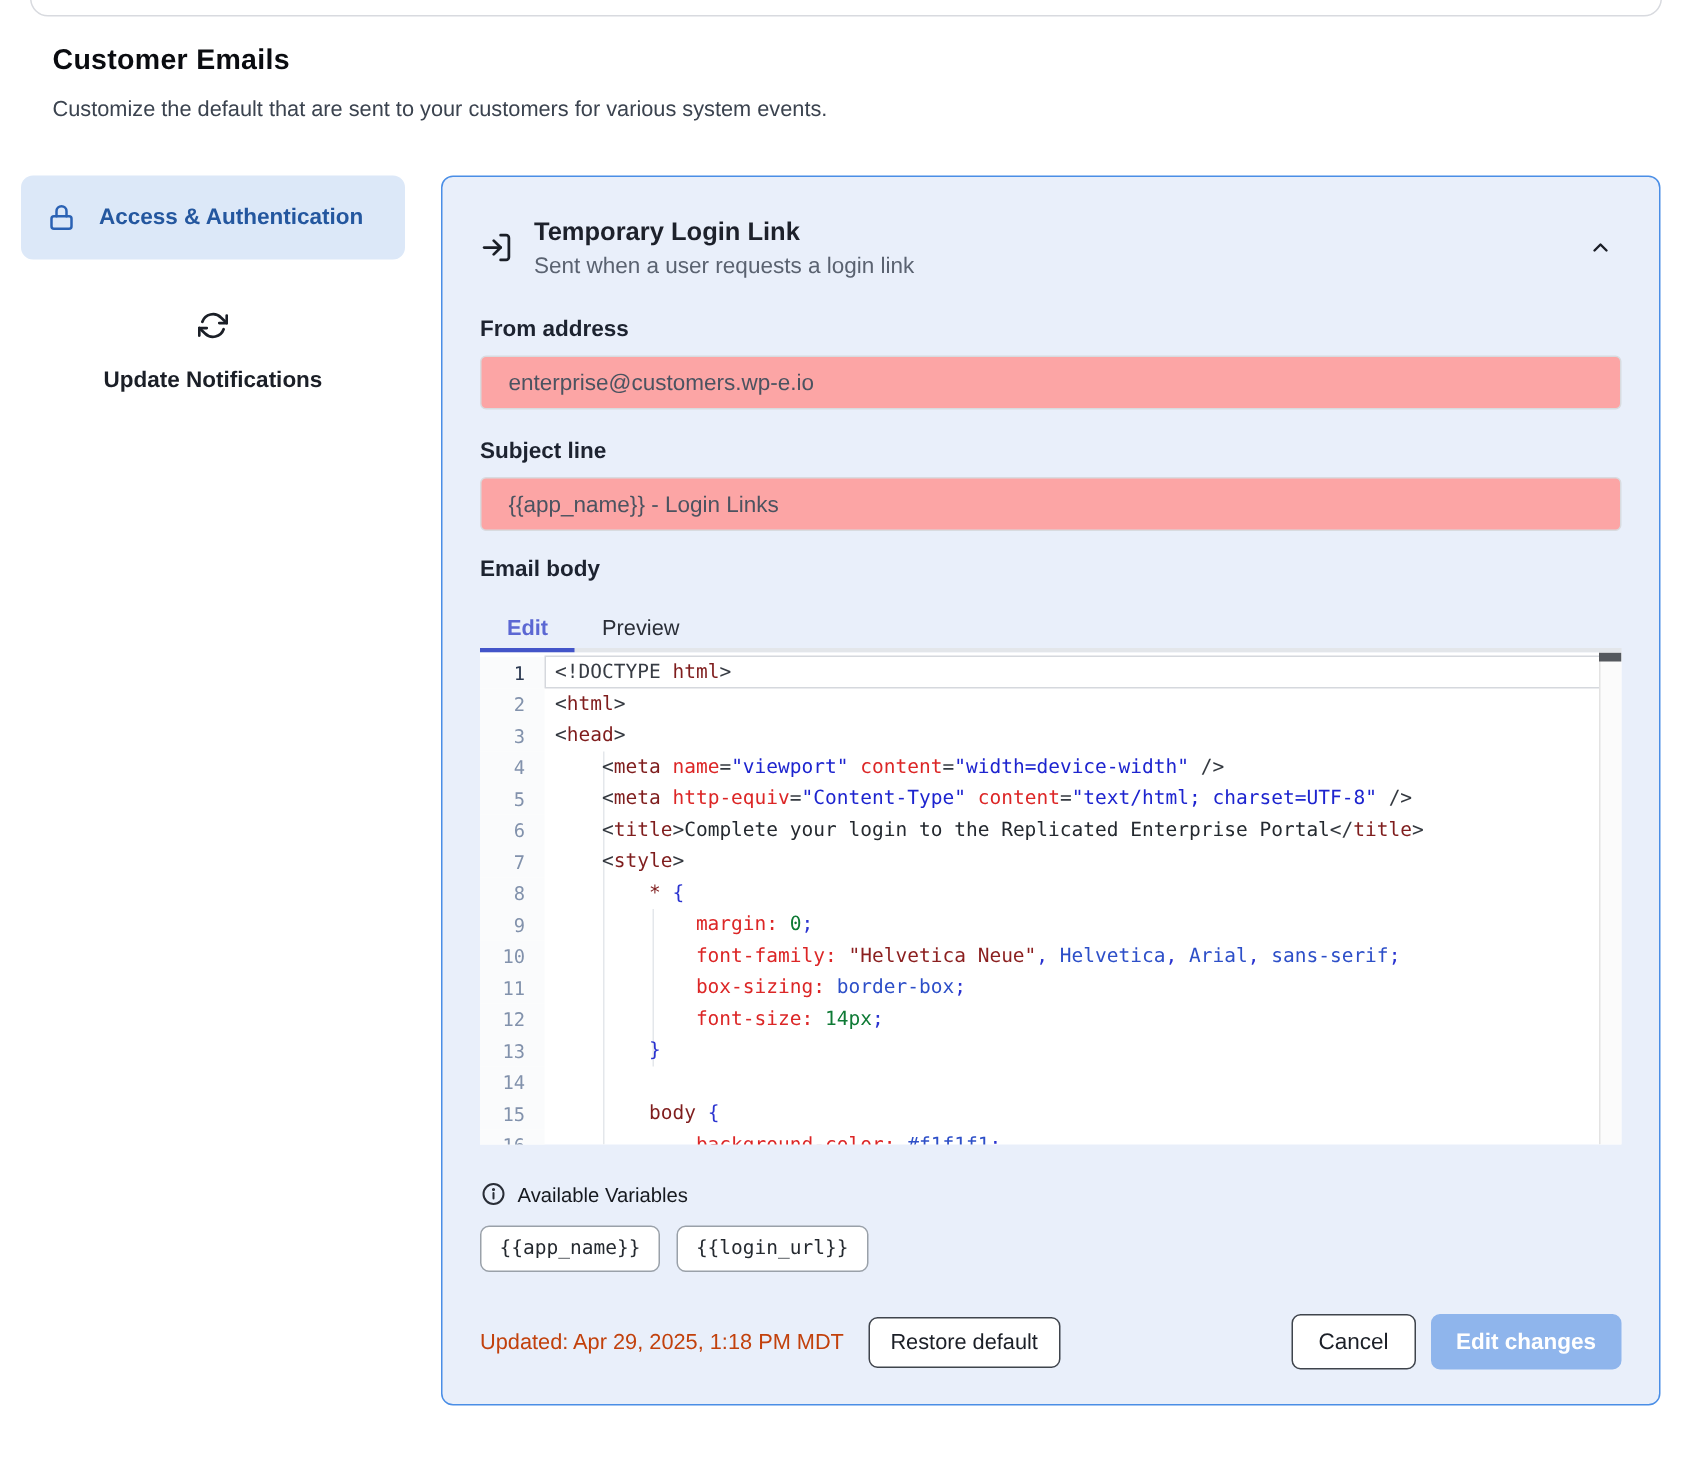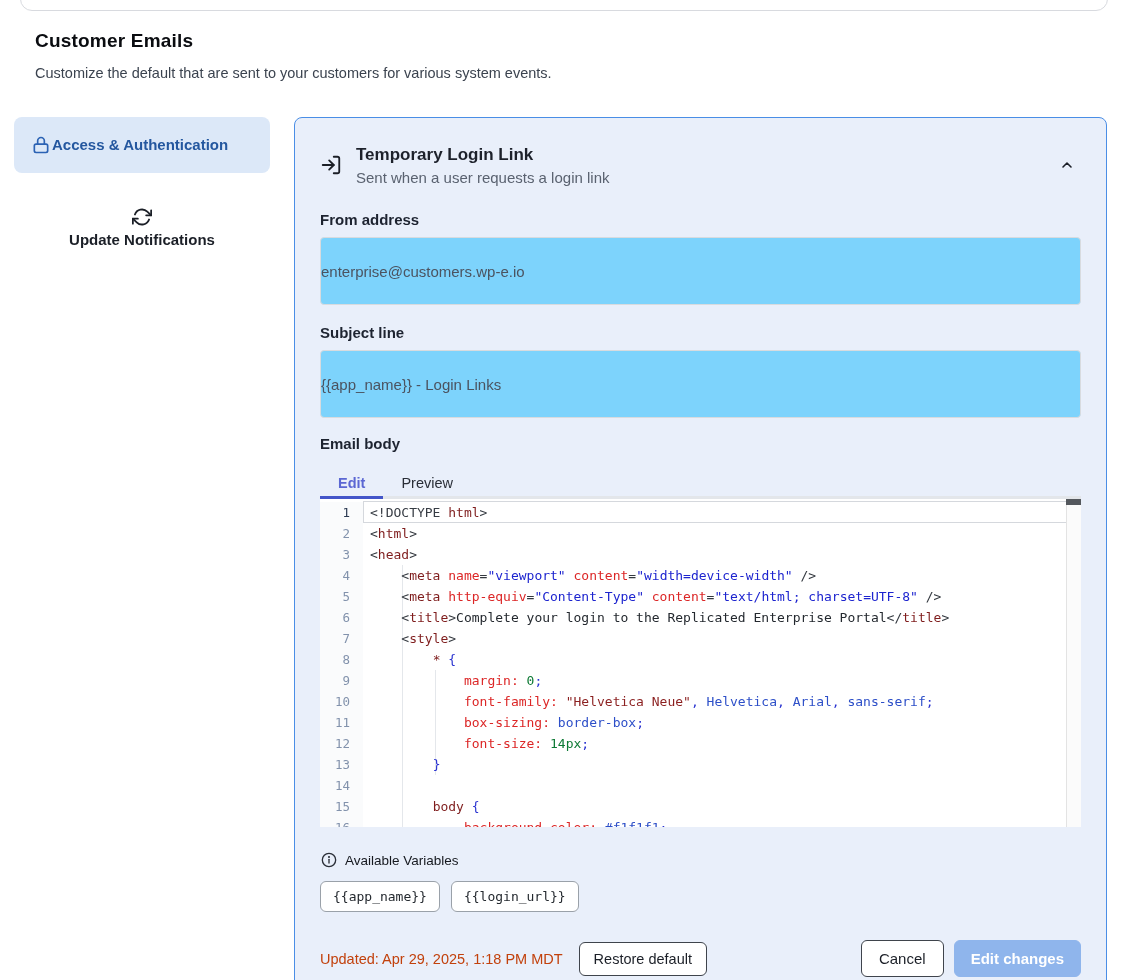--- a/index.html
+++ b/index.html
@@ -12,43 +12,43 @@
     border:1px solid #d8dadf; border-radius:12px; background:transparent; }
 
   .page-head { padding:30px 35px 0 35px; }
   .page-title { font-size:19px; font-weight:700; color:#0a0c10; letter-spacing:.2px; }
   .page-sub { margin-top:13px; font-size:14.5px; color:#3b434f; }
 
   .layout { display:flex; margin:36px 21px 0 14px; align-items:flex-start; }
 
   
   .sidebar { width:256px; flex:0 0 256px; margin-right:24px; }
-  .side-item { display:flex; align-items:center; gap:0; padding:16px;
+  .side-item { display:flex; align-items:center; gap:14px; padding:16px;
     border-radius:8px; cursor:pointer; background:transparent; border:none; width:100%;
     text-align:right; font-family:inherit; }
   .side-item .lbl { font-size:15px; font-weight:600; line-height:1.6; color:#1b1f27; }
   .side-item.active { background:#dce8f8; }
   .side-item.active .lbl { color:#24579f; }
   .side-item + .side-item { margin-top:17px;flex-direction:column; }
   .icon-box { width:22px; height:22px; display:flex; align-items:center; justify-content:center; flex:0 0 22px; }
 
   
   .card { flex:1; background:#e9effa; border:1px solid #4a8ee6; border-radius:8px;
     padding:27px 25px 23px 25px; }
 
   .card-head { display:flex; align-items:flex-start; }
   .card-head .icon-box { margin-top:9px; margin-right:14px; }
   .head-text { flex:1; }
   .head-title { font-size:17px; font-weight:700; color:#1d212b; }
   .head-sub { margin-top:4px; font-size:15px; color:#5a6270; }
   .collapse-btn { background:none; border:none; cursor:pointer; padding:6px; margin-top:6px; }
 
   .field-label { margin-top:25px; margin-bottom:9px; font-size:15px; font-weight:700; color:#1d2330; }
-  .text-input { width:100%; height:68px; background:#7dd3fc; border:1px solid #d8dbdf;
-    border-radius:4px; padding:0 0; font-size:15px; color:#4b5360;
+  .text-input { width:100%; height:36px; background:#fca5a5; border:1px solid #d8dbdf;
+    border-radius:4px; padding:0 18px; font-size:15px; color:#4b5360;
     font-family:"Liberation Sans", sans-serif; }
 
   
   .tabs { display:flex; margin-top:15px; border-bottom:3px solid #e3e6ea; }
   .tab { padding:8px 18px 5px 18px; margin-bottom:-3px; background:none; border:none;
     border-bottom:3px solid transparent; font-family:inherit; font-size:14.5px;
     font-weight:500; color:#2a2e37; cursor:pointer; }
   .tab.active { color:#5b67d3; font-weight:700; border-bottom-color:#4355c9; }
 
   

